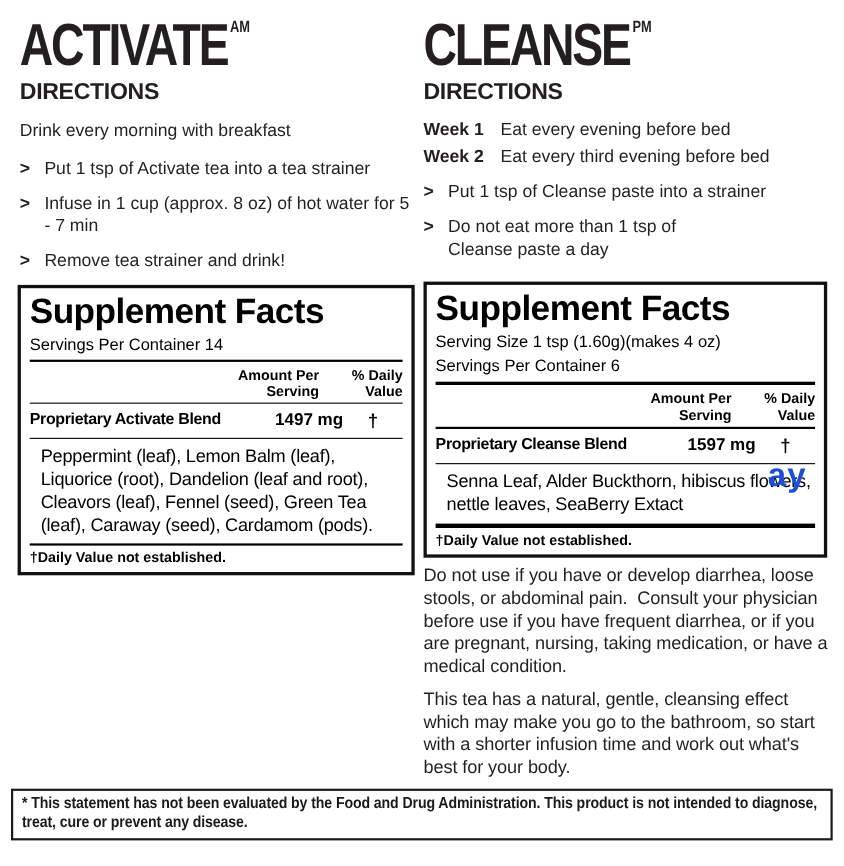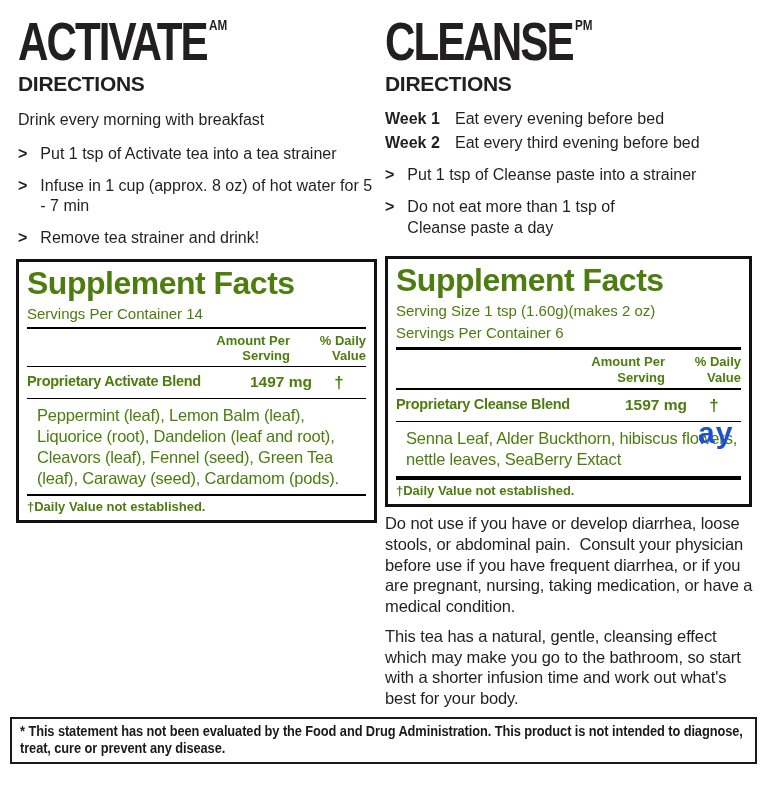--- a/index.html
+++ b/index.html
@@ -30,21 +30,21 @@
   #cleanse-bullets { margin-top:10px; }
   #cleanse-bullets .bullet:nth-of-type(2) .btext { max-width:245px; }
 
   .weeks { margin-top:11px; }
   .week { display:flex; font-size:16px; line-height:1.5; }
   .week .wlabel { font-weight:bold; width:70px; flex:0 0 70px; }
 
   
   .facts {
     position:absolute; box-sizing:border-box; border:3px solid #111;
-    padding:4px 8px 6px; display:flex; flex-direction:column; color:#4d7c0f;
+    padding:4px 8px 6px; display:flex; flex-direction:column; color:#000000;
     background:#fff;
   }
   #facts-activate { left:16px;  top:259px; width:361px; height:264px; }
   #facts-cleanse  { left:385px; top:256px; width:367px; height:251px; }
   .sf-title { font-weight:bold; font-size:32px; letter-spacing:-0.5px; line-height:1.08; white-space:nowrap; }
   .sf-serving { font-size:15px; line-height:1.32; margin-top:3px; }
   .bar-thick { height:7px; background:#000; margin:4px 0 3px; }
   .sf-headers { display:flex; justify-content:flex-end; gap:24px; text-align:right;
                 font-weight:bold; font-size:13px; line-height:1.18; margin:1px 0 3px; }
   .sf-h1 { width:92px; } .sf-h2 { width:52px; }
@@ -147,21 +147,21 @@
       <span class="sf-dv">†</span>
     </div>
     <div class="bar-thin"></div>
     <div class="sf-ingredients">Peppermint (leaf), Lemon Balm (leaf), Liquorice (root), Dandelion (leaf and root), Cleavors (leaf), Fennel (seed), Green Tea (leaf), Caraway (seed), Cardamom (pods).</div>
     <div class="bar-bottom"></div>
     <div class="sf-footnote">†Daily Value not established.</div>
   </div>
 
   <div class="facts" id="facts-cleanse">
     <div class="sf-title">Supplement Facts</div>
-    <div class="sf-serving">Serving Size 1 tsp (1.60g)(makes 2 oz)</div>
+    <div class="sf-serving">Serving Size 1 tsp (1.60g)(makes 4 oz)</div>
     <div class="sf-serving">Servings Per Container 6</div>
     <div class="bar-thick"></div>
     <div class="sf-headers">
       <div class="sf-h1">Amount Per Serving</div>
       <div class="sf-h2">% Daily Value</div>
     </div>
     <div class="bar-med"></div>
     <div class="sf-row">
       <span class="sf-name">Proprietary Cleanse Blend</span>
       <span class="sf-amount">1597 mg</span>

